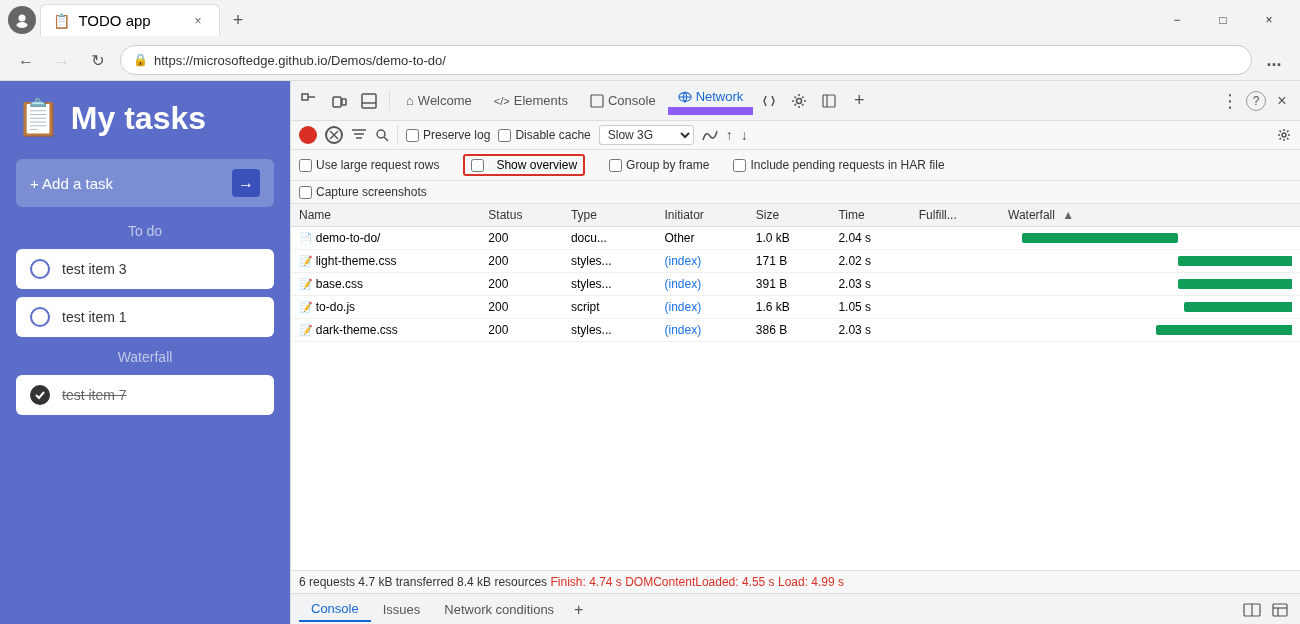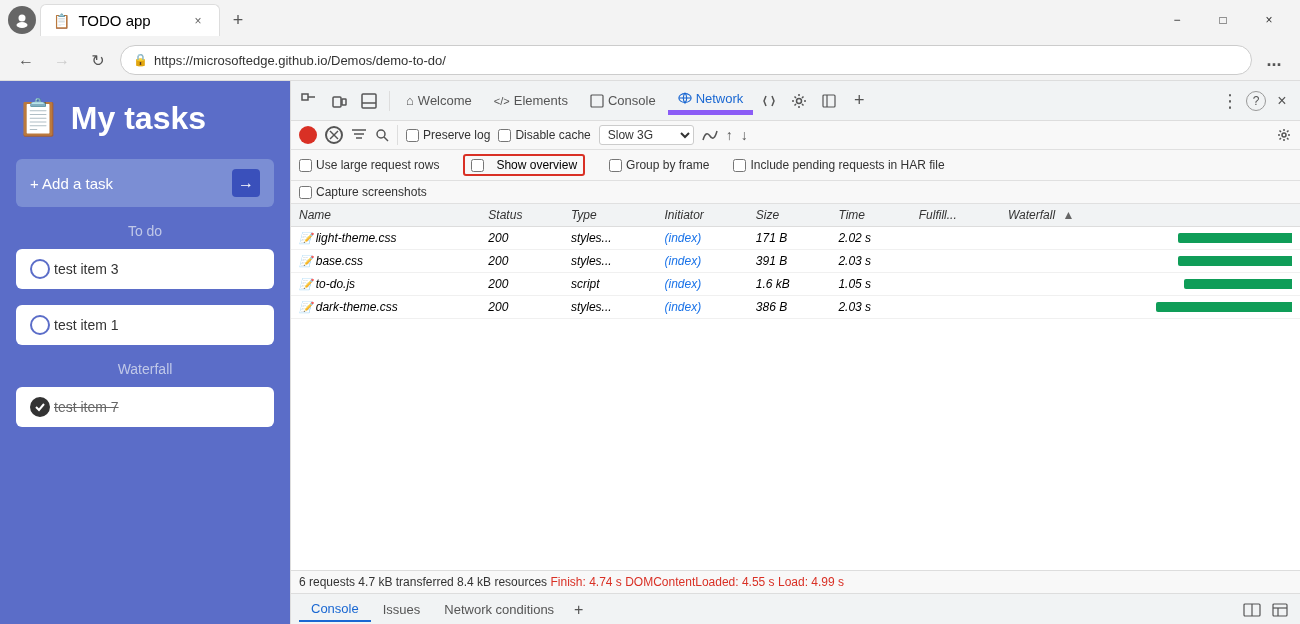--- a/index.html
+++ b/index.html
@@ -33,53 +33,53 @@
 
     
     .todo-sidebar { width: 290px; background: #5b6dc8; color: white; padding: 16px; flex-shrink: 0; }
     .todo-header { display: flex; align-items: center; gap: 10px; margin-bottom: 20px; }
     .todo-icon { font-size: 36px; }
     .todo-title { font-size: 32px; font-weight: bold; color: white; }
     .add-task-btn { display: flex; align-items: center; justify-content: space-between; background: #7b8ed4; border-radius: 6px; padding: 10px 14px; margin-bottom: 16px; cursor: pointer; }
     .add-task-label { display: flex; align-items: center; gap: 8px; font-size: 15px; color: white; }
     .add-task-arrow { background: #3a50bb; width: 28px; height: 28px; border-radius: 4px; display: flex; align-items: center; justify-content: center; color: white; font-size: 16px; }
     .section-header { text-align: center; font-size: 14px; color: #c0c8e8; margin: 12px 0 10px; }
-    .task-item { display: flex; align-items: center; gap: 4px; background: white; border-radius: 6px; padding: 10px 14px; margin-bottom: 16px; }
+    .task-item { display: flex; align-items: center; gap: 12px; background: white; border-radius: 6px; padding: 10px 14px; margin-bottom: 8px; }
     .task-checkbox { width: 20px; height: 20px; border: 2px solid #5b6dc8; border-radius: 50%; flex-shrink: 0; }
     .task-checkbox.checked { background: #333; border-color: #333; display: flex; align-items: center; justify-content: center; }
     .task-text { color: #333; font-size: 14px; }
     .task-text.completed { text-decoration: line-through; color: #666; }
     .completed-section { margin-top: 8px; }
 
     
     .devtools-panel { flex: 1; background: white; display: flex; flex-direction: column; border-left: 1px solid #ddd; }
 
     
     .devtools-toolbar { display: flex; align-items: center; background: #f1f3f4; border-bottom: 1px solid #ddd; padding: 0 4px; height: 40px; gap: 2px; }
     .dt-icon-btn { width: 28px; height: 28px; display: flex; align-items: center; justify-content: center; cursor: pointer; border-radius: 4px; color: #555; font-size: 14px; }
     .dt-tab { display: flex; align-items: center; gap: 4px; padding: 4px 10px; cursor: pointer; border-radius: 4px; color: #555; font-size: 13px; height: 28px; }
-    .dt-tab.active { color: #1967d2; border-bottom: 5px solid #8b5cf6; border-radius: 0; }
+    .dt-tab.active { color: #1967d2; border-bottom: 8px solid #8b5cf6; border-radius: 0; }
     .dt-divider { width: 1px; height: 20px; background: #ddd; margin: 0 4px; }
     .dt-more-btn { margin-left: auto; }
     .dt-close-btn { color: #555; }
 
     
     .network-toolbar { display: flex; align-items: center; background: #f8f8f8; border-bottom: 1px solid #e0e0e0; padding: 4px 8px; gap: 8px; flex-wrap: wrap; }
     .record-btn { width: 18px; height: 18px; background: #d93025; border-radius: 50%; flex-shrink: 0; cursor: pointer; }
     .checkbox-label { display: flex; align-items: flex-end; gap: 4px; font-size: 12px; color: #333; cursor: pointer; }
     .checkbox-label input { margin: 0; }
     .throttle-select { font-size: 12px; border: 1px solid #ccc; border-radius: 3px; padding: 1px 4px; background: white; color: #333; }
 
     
     .network-options { display: flex; align-items: center; background: #f8f8f8; border-bottom: 1px solid #e0e0e0; padding: 4px 8px; gap: 24px; }
     .show-overview-box { display: flex; align-items: center; gap: 12px; font-size: 12px; cursor: pointer; border: 2px solid #d93025; padding: 2px 6px; border-radius: 3px; }
 
     
     .network-table { flex: 1; overflow: auto; }
-    .network-table table { width: 100%; border-collapse: collapse; font-style: italic; }
+    .network-table table { width: 100%; border-collapse: collapse; }
     .network-table th { background: #f1f3f4; border-bottom: 1px solid #ddd; padding: 4px 8px; text-align: left; font-size: 12px; font-weight: 500; color: #333; position: sticky; top: 0; white-space: nowrap; }
     .network-table td { padding: 3px 8px; font-size: 12px; border-bottom: 1px solid #f0f0f0; white-space: nowrap; }
     .link-text { color: #1a73e8; text-decoration: none; }
     .sort-arrow { margin-left: 4px; color: #666; }
 
     
     .status-bar { background: #f8f8f8; border-top: 1px solid #ddd; padding: 4px 8px; font-size: 12px; color: #333; }
     .status-highlight { color: #d93025; }
 
     
@@ -314,20 +314,34 @@
             <th>Size</th>
             <th>Time</th>
             <th>Fulfill...</th>
             <th style="width:300px">
               <span>Waterfall</span>
               <span class="sort-arrow">▲</span>
             </th>
           </tr>
         </thead>
         <tbody id="network-rows">
+        <tr>
+              <td><span style="font-size:11px;margin-right:3px">📄</span>demo-to-do/</td>
+              <td>200</td>
+              <td>docu...</td>
+              <td>Other</td>
+              <td>1.0 kB</td>
+              <td>2.04 s</td>
+              <td></td>
+              <td style="position: relative; width: 300px;">
+                <div style="position:relative;height:16px;width:100%;overflow:hidden;">
+                  <div style="position:absolute;left:5%;width:55%;height:10px;top:3px;background:#0f9d58;border-radius:2px;"></div>
+                </div>
+              </td>
+            </tr>
             <tr>
               <td><span style="font-size:11px;margin-right:3px">📝</span>light-theme.css</td>
               <td>200</td>
               <td>styles...</td>
               <td><a class="link-text" href="#">(index)</a></td>
               <td>171 B</td>
               <td>2.02 s</td>
               <td></td>
               <td style="position: relative; width: 300px;">
                 <div style="position:relative;height:16px;width:100%;overflow:hidden;">

